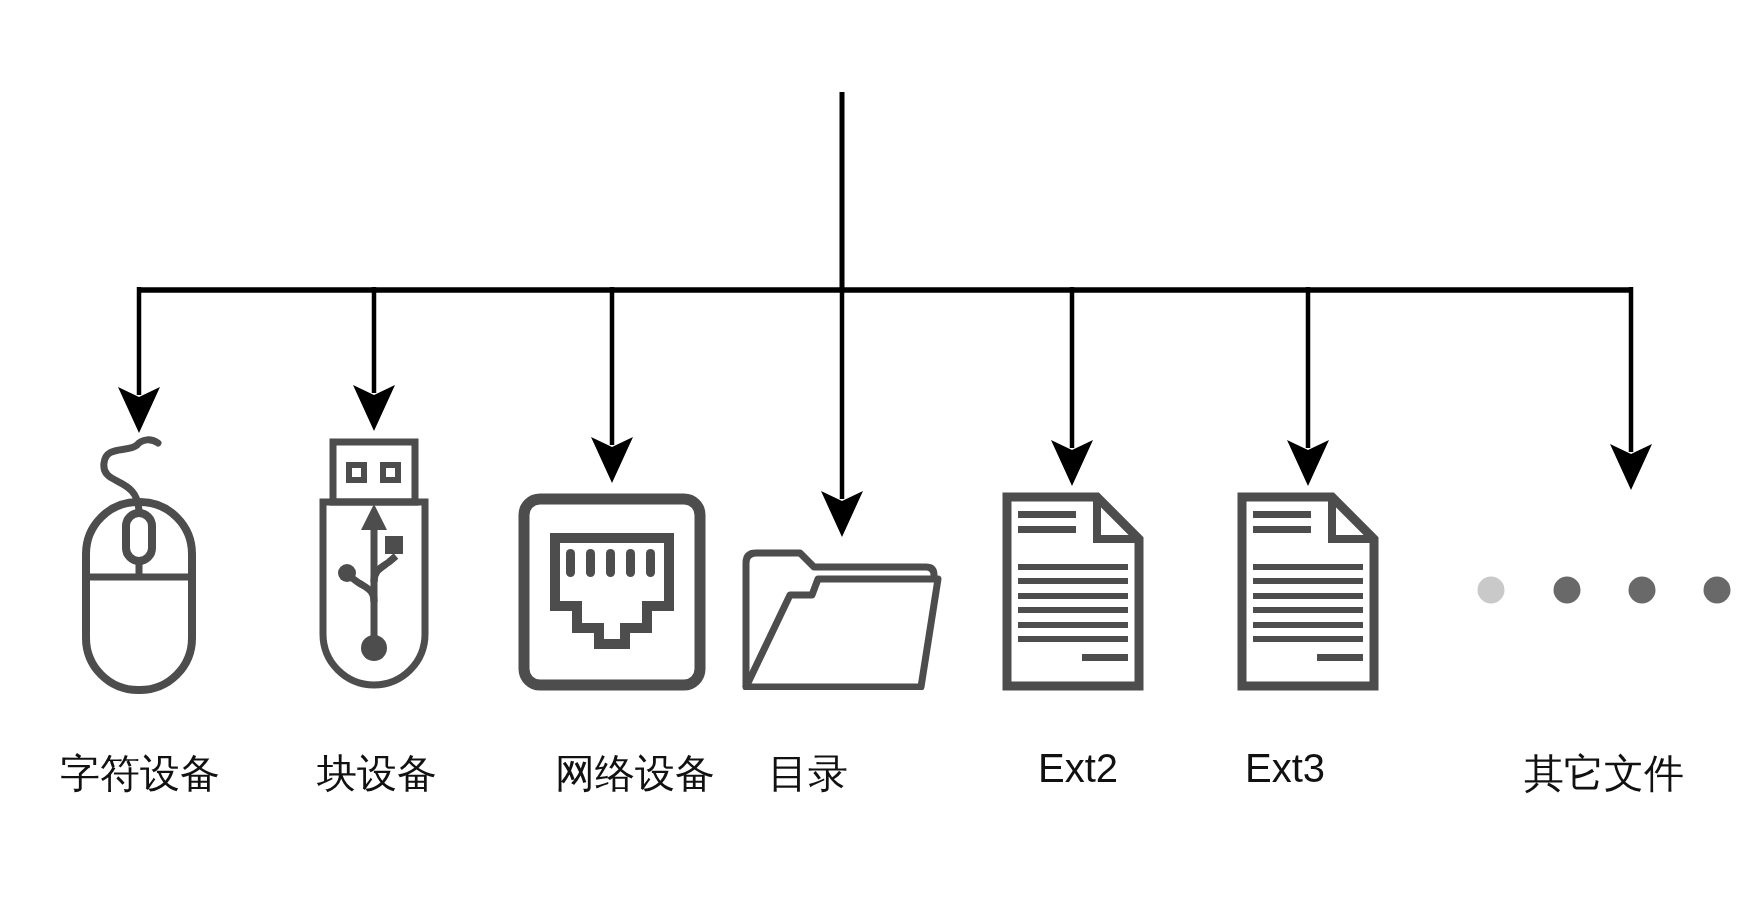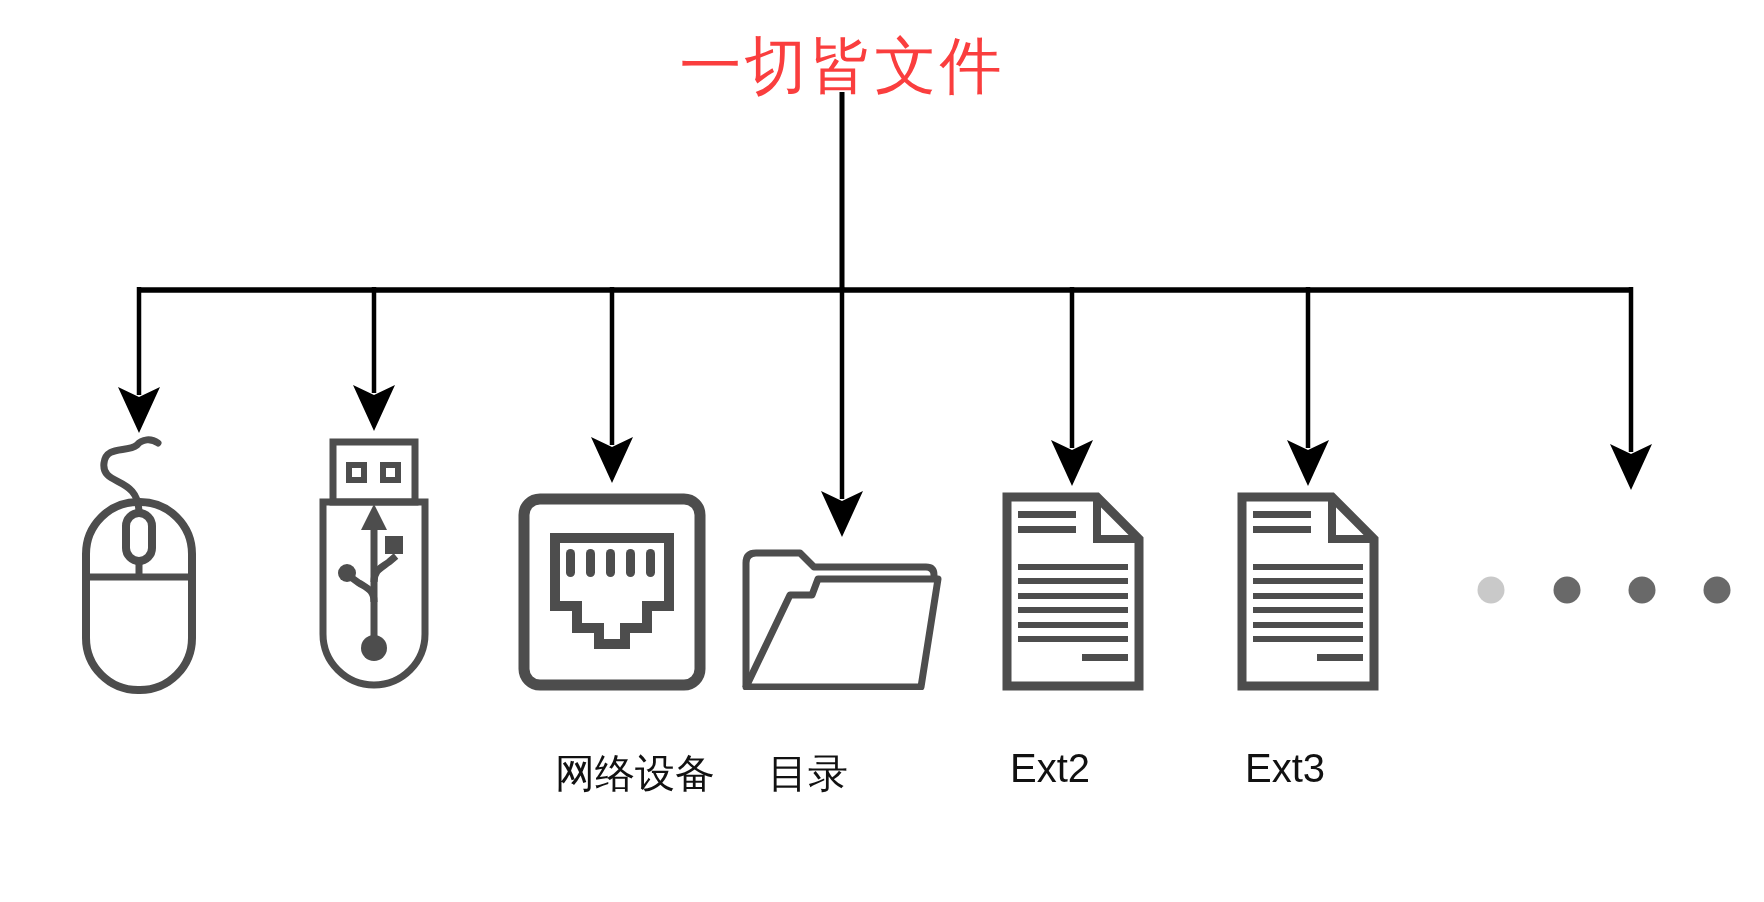--- a/index.html
+++ b/index.html
@@ -28,21 +28,20 @@
     color:#111111;
     white-space:nowrap;
   }
   .icon{position:absolute;}
 </style>
 </head>
 <body>
 
 <div class="canvas">
 
-  <div class="title">一切皆文件</div>
 
   <svg class="layer" width="1764" height="902">
     <g stroke="#000000" fill="none">
 
       <line x1="842" y1="92" x2="842" y2="292" stroke-width="5"></line>
 
       <line x1="139" y1="290" x2="1631" y2="290" stroke-width="5.5"></line>
 
       <line x1="139" y1="287" x2="139" y2="395" stroke-width="4.5"></line>
       <line x1="374" y1="287" x2="374" y2="393" stroke-width="4.5"></line>
@@ -148,18 +147,21 @@
     </g>
   </svg>
 
   <svg class="icon" style="left:1470px;top:568px" width="270" height="45" viewBox="0 0 270 45">
     <circle cx="21" cy="22" r="13.5" fill="#c9c9c9"></circle>
     <circle cx="97" cy="22" r="13.5" fill="#696969"></circle>
     <circle cx="172" cy="22" r="13.5" fill="#696969"></circle>
     <circle cx="247" cy="22" r="13.5" fill="#696969"></circle>
   </svg>
 
+  <div class="node-label" style="left:140px">字符设备</div>
+  <div class="node-label" style="left:377px">块设备</div>
   <div class="node-label" style="left:635px">网络设备</div>
   <div class="node-label" style="left:808px">目录</div>
-  <div class="node-label" style="left:1050px">Ext2</div>
+  <div class="node-label" style="left:1078px">Ext2</div>
   <div class="node-label" style="left:1285px">Ext3</div>
+  <div class="node-label" style="left:1604px">其它文件</div>
 
 </div>
 
 </body></html>

